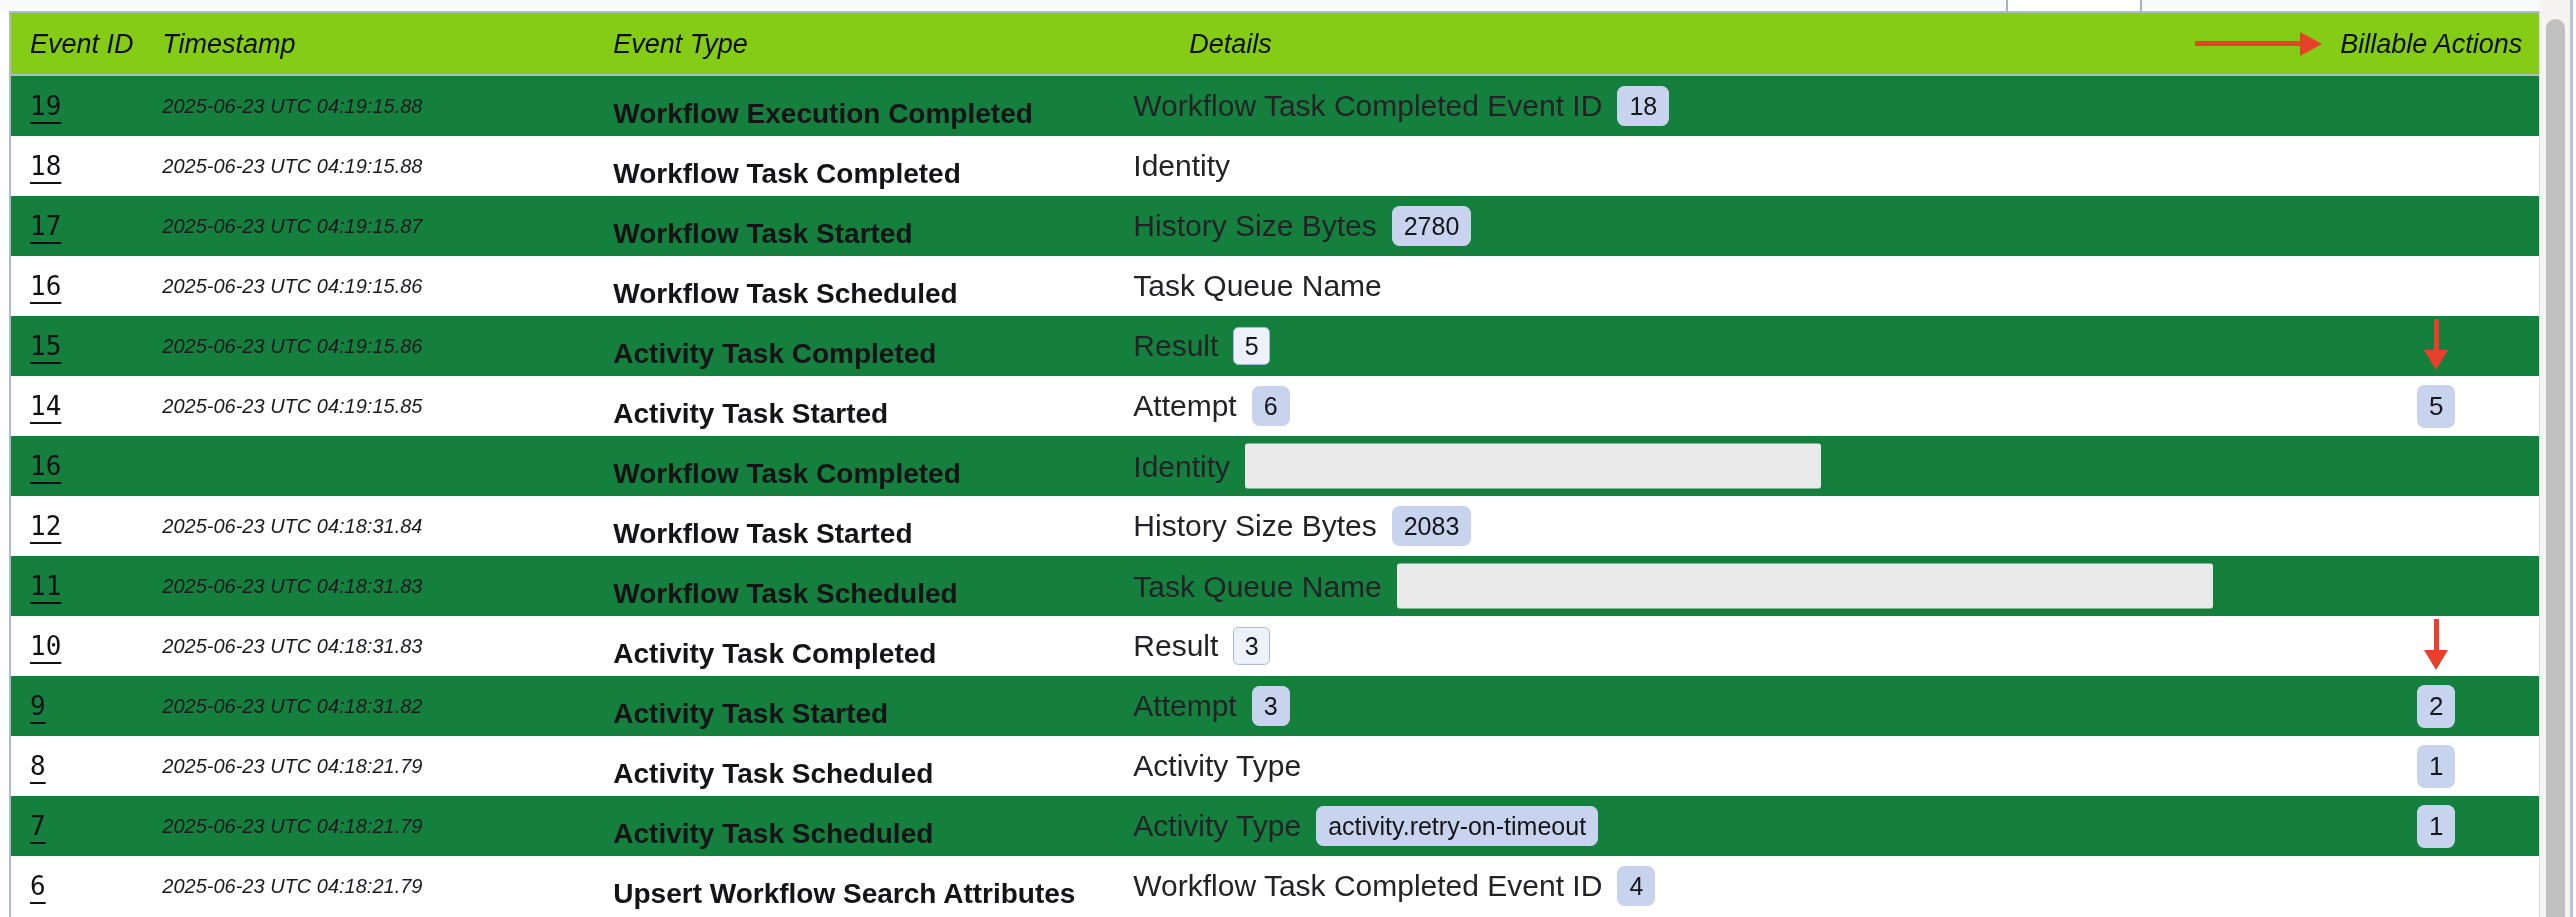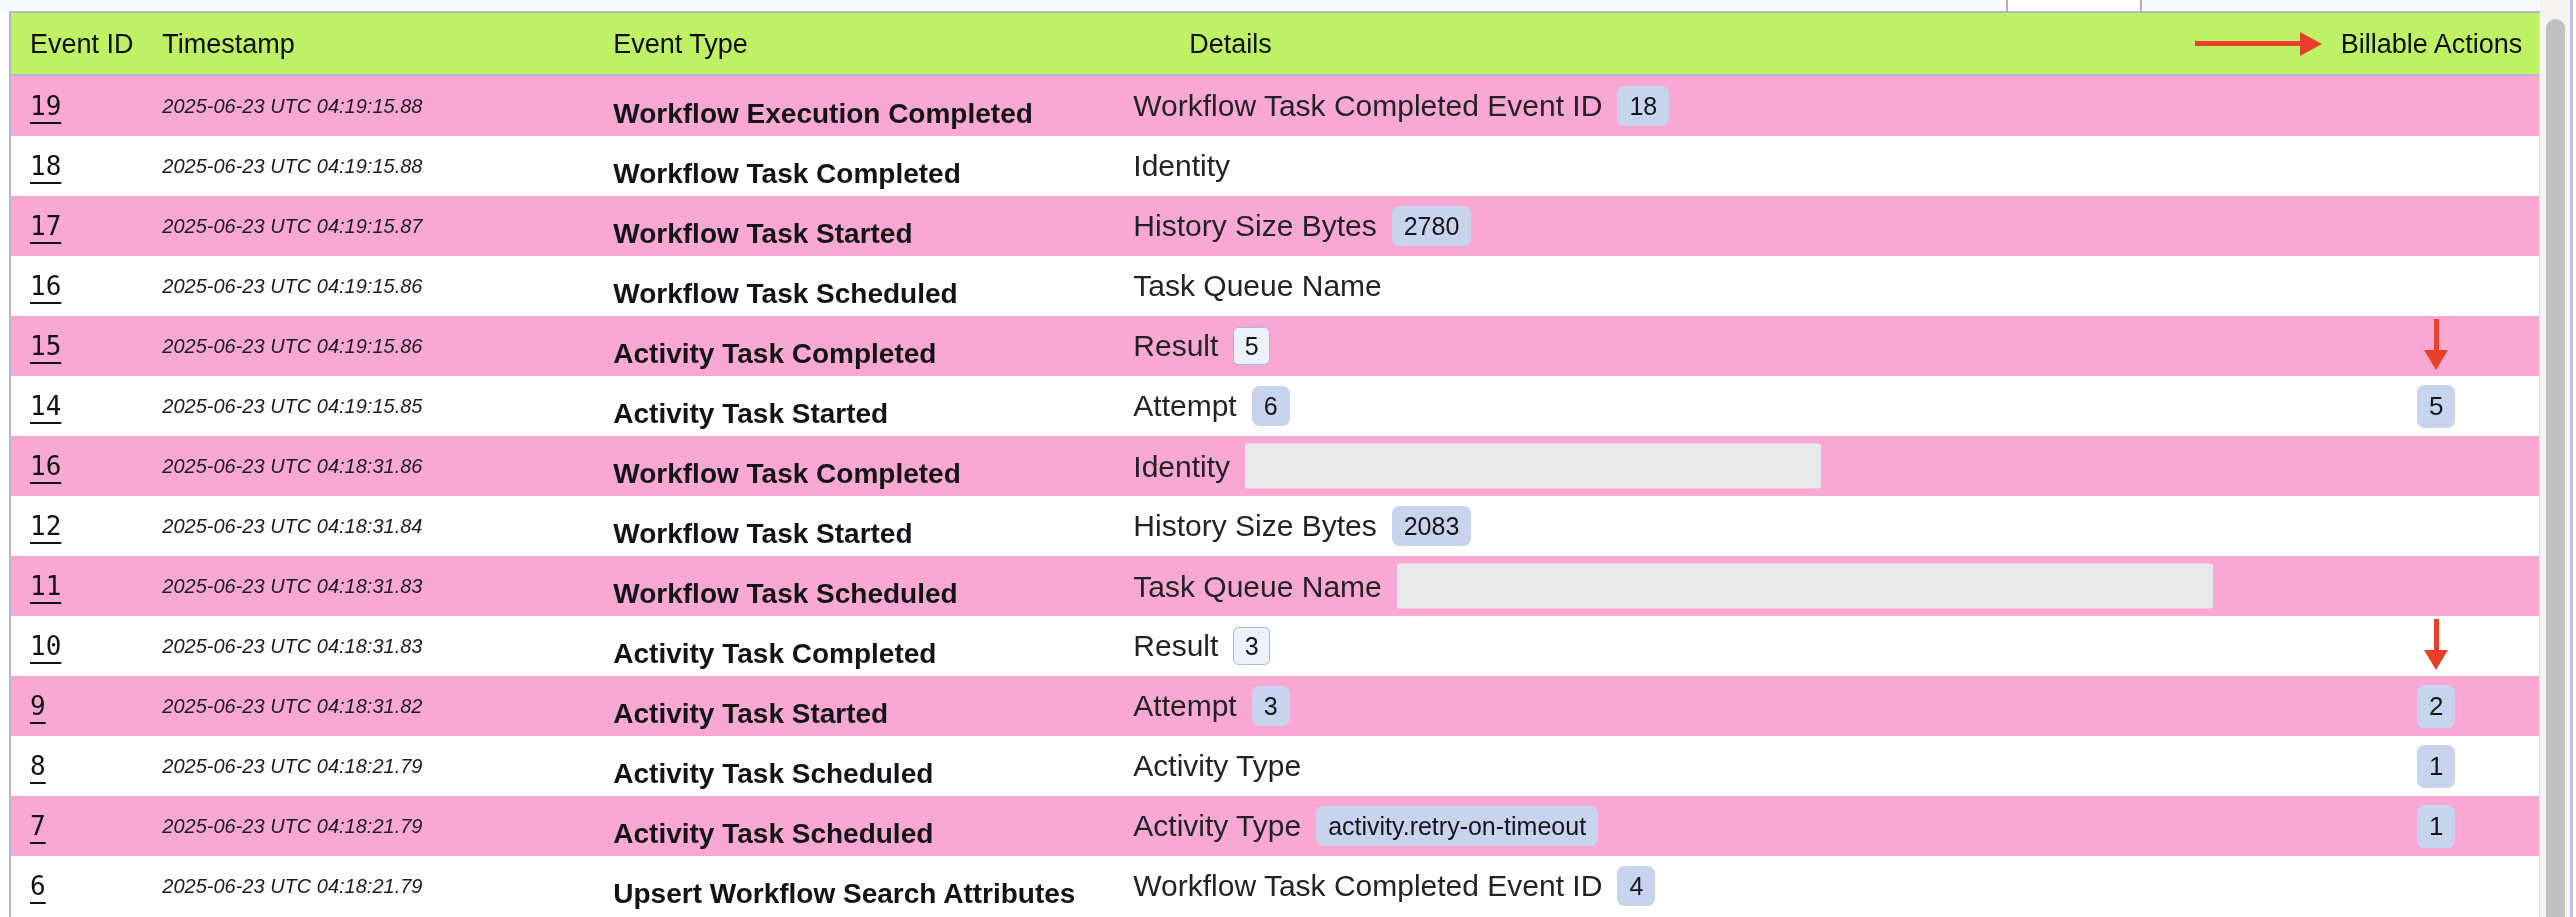--- a/index.html
+++ b/index.html
@@ -8,39 +8,39 @@
 
   
   .top-strip{position:absolute;left:0;top:0;width:100%;height:11.2px;background:#f9fafc;}
   .partial-element{position:absolute;left:2006px;top:0;width:132px;height:11.2px;background:#ffffff;
                    border-left:2.8px solid #a9b0c0;border-right:2.8px solid #a9b0c0;}
 
   
   .table{position:absolute;left:9.3px;top:11.2px;width:2531px;bottom:0;box-sizing:border-box;
          border-left:2.8px solid #b2b9c8;border-top:2.8px solid #b2b9c8;border-right:1.9px solid #d8dce5;
          background:#ffffff;}
-  .thead{position:relative;height:61px;background:#bef264;border-bottom:2.8px solid #b2b9c8;}
+  .thead{position:relative;height:61px;background:#84cc16;border-bottom:2.8px solid #b2b9c8;font-style:italic;}
   .th{position:absolute;top:50%;transform:translateY(-50%);font-size:27px;font-weight:500;color:#0e0e12;white-space:nowrap;}
   .th-id{left:18.7px;}
   .th-ts{left:151px;}
   .th-type{left:602px;}
   .th-details{left:1178px;}
   .th-billable{right:17px;}
 
   
   .header-arrow{position:absolute;right:217px;top:50%;transform:translateY(-50%);
                 display:flex;align-items:center;}
   .header-arrow .shaft{width:105px;height:5.6px;background:#e8402a;}
   .header-arrow .head{width:0;height:0;border-left:22.4px solid #e8402a;
                       border-top:12px solid transparent;border-bottom:12px solid transparent;}
 
   
   .tbody{position:relative;}
   .row{position:relative;height:60px;background:#ffffff;}
-  .row.alt{background:#f9a8d4;}
+  .row.alt{background:#15803d;}
   .cell{position:absolute;top:50%;transform:translateY(-50%);white-space:nowrap;}
   .cell-id{left:18.7px;font-family:"DejaVu Sans Mono",monospace;font-size:26px;color:#111116;
            text-decoration:underline;text-underline-offset:6.5px;text-decoration-thickness:1.9px;cursor:pointer;}
   .cell-ts{left:151px;font-size:20px;color:#1b1b1f;font-style:italic;}
   .cell-type{left:602px;font-size:28px;font-weight:700;color:#141418;margin-top:8px;}
   .cell-details{left:1122px;right:224px;display:flex;align-items:center;gap:15px;}
   .detail-label{font-size:30px;color:#232327;}
   .badge{font-size:25px;color:#15151a;border-radius:7.5px;padding:7.5px 12px;line-height:1;}
   .badge.solid{background:#c8d4ee;}
   .badge.outline{background:#edf1fa;border:1.9px solid #a7b7da;border-radius:5.6px;padding:5.6px 10.3px;}
@@ -165,21 +165,20 @@
       <span class="badge solid">6</span>
 
     </span>
     <span class="cell-billable">
       <span class="billable-badge">5</span>
 
     </span>
   </div>
         <div class="row alt">
     <span class="cell cell-id">16</span>
-    <span class="cell cell-ts">2025-06-23 UTC 04:18:31.86</span>
     <span class="cell cell-type">Workflow Task Completed</span>
     <span class="cell cell-details">
       <span class="detail-label">Identity</span>
 
       <span class="redacted" style="width: 576px;"></span>
     </span>
     <span class="cell-billable">
       
       
     </span>

